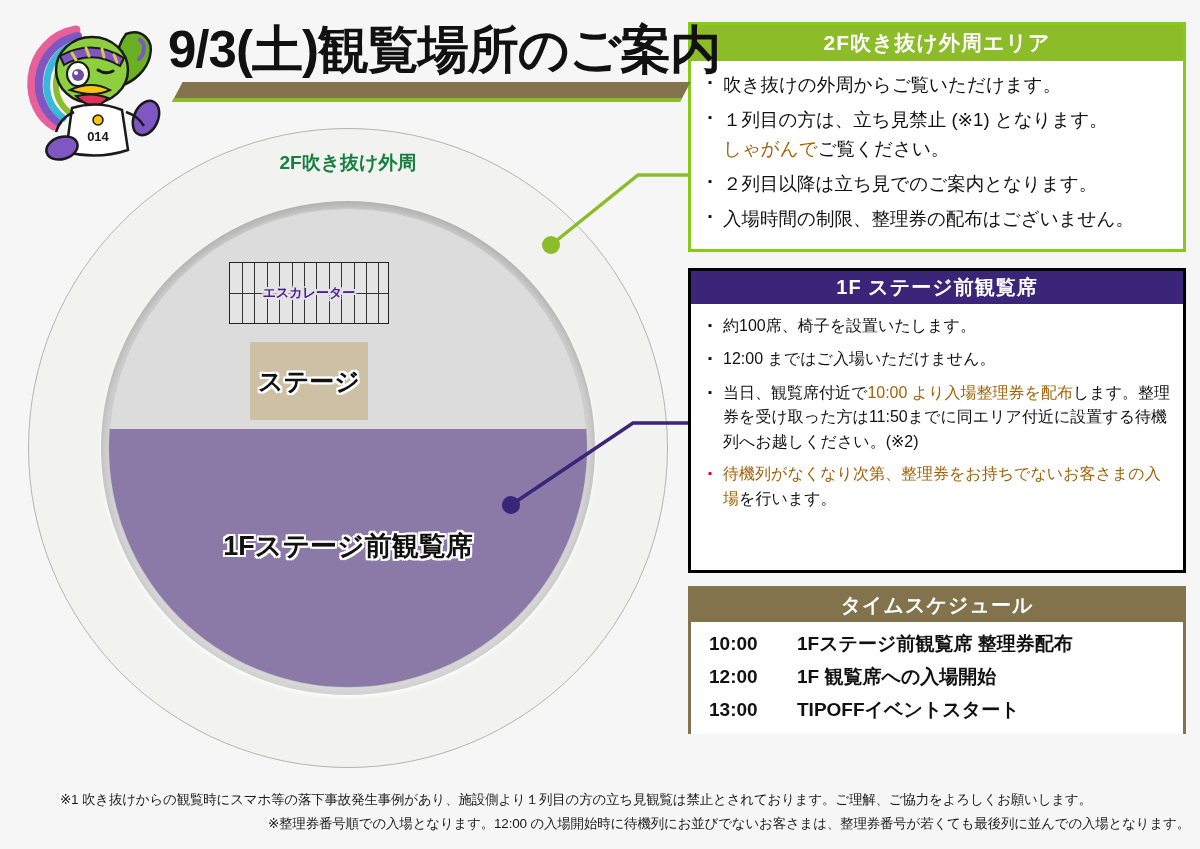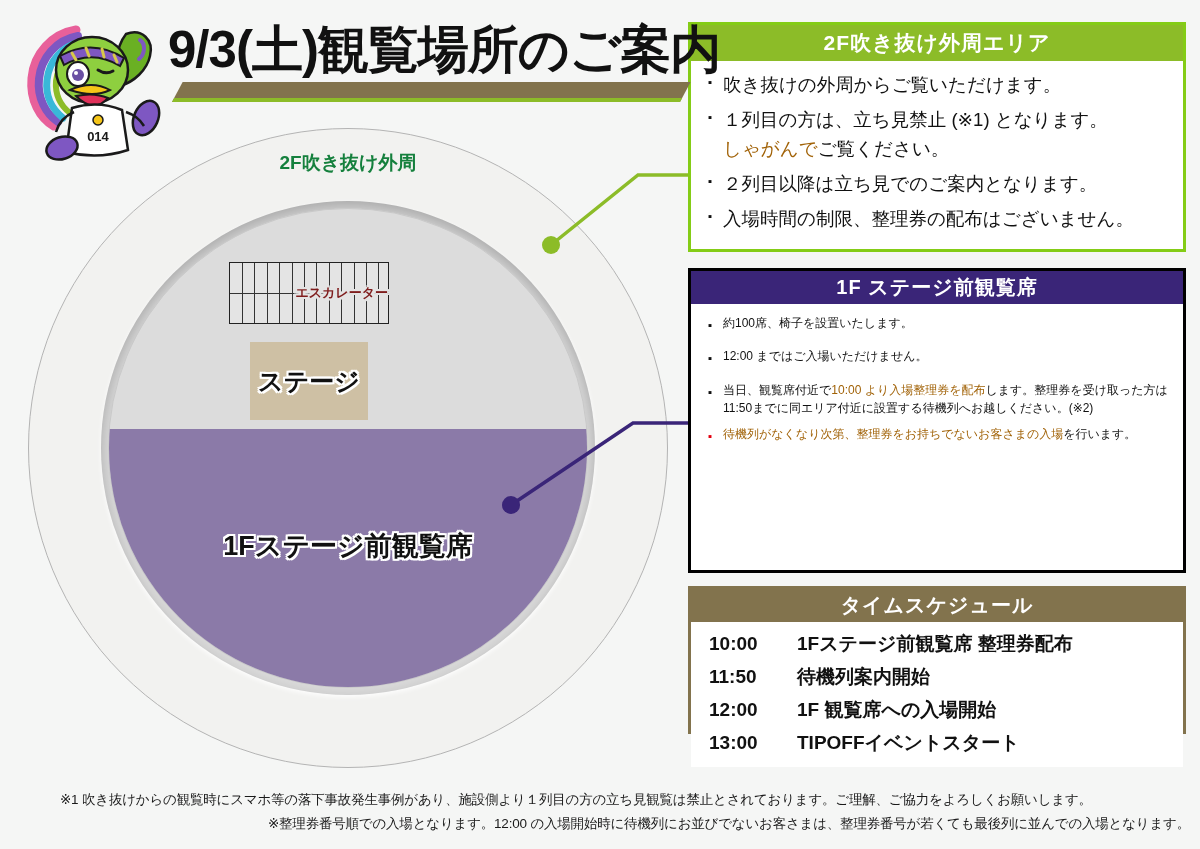--- a/index.html
+++ b/index.html
@@ -126,24 +126,24 @@
   .escalator .hline {
     position: absolute;
     left: 0; right: 0; top: 50%;
     height: 1px;
     background: #333;
   }
   .escalator .esc-label {
     position: absolute;
     left: 0; right: 0; top: 50%;
     transform: translateY(-50%);
-    text-align: right;
+    text-align: center;
     font-size: 13px;
     font-weight: bold;
-    color: #7f1d1d;
+    color: #4c1d95;
     background: transparent;
     text-shadow: -2px -2px 0 #e4e4e4, 2px -2px 0 #e4e4e4,
                  -2px 2px 0 #e4e4e4, 2px 2px 0 #e4e4e4,
                  0 2px 0 #e4e4e4, 2px 0 0 #e4e4e4,
                  0 -2px 0 #e4e4e4, -2px 0 0 #e4e4e4;
     z-index: 2;
   }
 
   .stage-box {
     position: absolute;
@@ -242,21 +242,21 @@
     width: 498px; height: 305px;
     border: 3px solid #000000;
   }
   #panel-purple .panel-head {
     height: 33px; line-height: 33px;
     background: #3a2578;
     font-size: 20px;
   }
   #panel-purple .panel-body { padding: 10px 8px 4px 6px; }
   #panel-purple .bullet-row { margin-bottom: 7px; }
-  #panel-purple .bullet-text { font-size: 12px; line-height: 1.55; }
+  #panel-purple .bullet-text { font-size: 16px; line-height: 1.55; }
   #panel-purple .bullet-dot { font-size: 17px; color:#111; line-height: 1.55; }
   #panel-purple .bullet-row.is-red .bullet-dot { color: #e3000f; }
 
   
   #panel-schedule {
     left: 688px; top: 586px;
     width: 498px; height: 148px;
     border: 3px solid #82734d;
   }
   #panel-schedule .panel-head {
@@ -439,24 +439,20 @@
 </div>
 
 <div class="panel" id="panel-schedule">
   <div class="panel-head">タイムスケジュール</div>
   <div class="panel-body">
     <div class="sched-row">
       <div class="sched-time">10:00</div>
       <div class="sched-desc">1Fステージ前観覧席 整理券配布</div>
     </div>
     <div class="sched-row">
-      <div class="sched-time">11:50</div>
-      <div class="sched-desc">待機列案内開始</div>
-    </div>
-    <div class="sched-row">
       <div class="sched-time">12:00</div>
       <div class="sched-desc">1F 観覧席への入場開始</div>
     </div>
     <div class="sched-row">
       <div class="sched-time">13:00</div>
       <div class="sched-desc">TIPOFFイベントスタート</div>
     </div>
   </div>
 </div>
 

